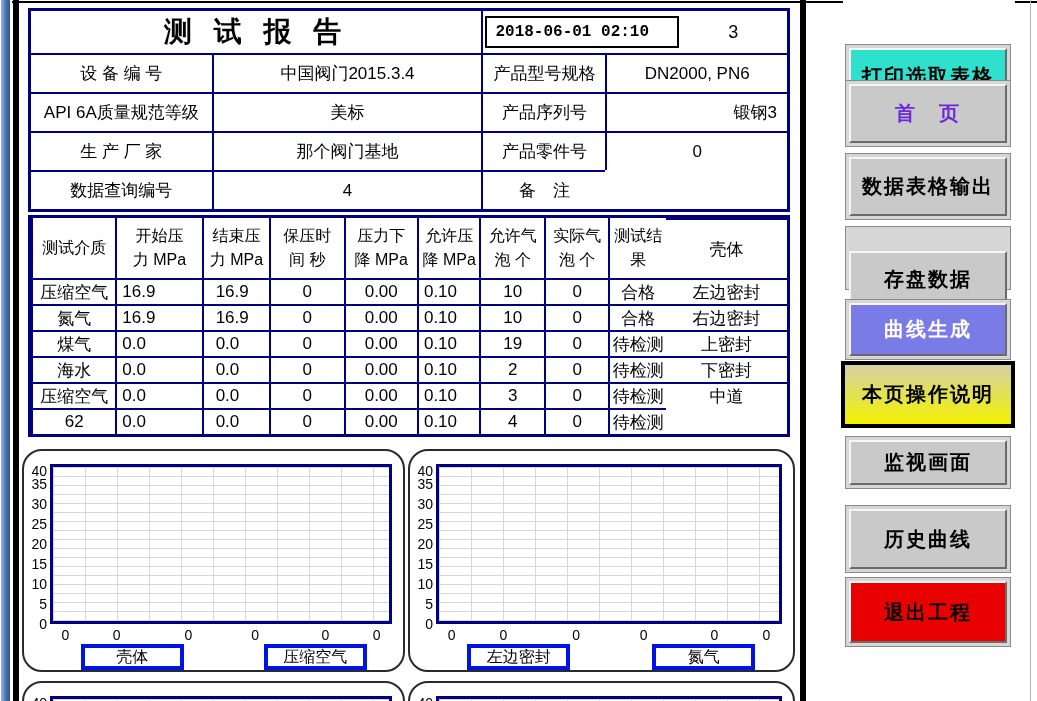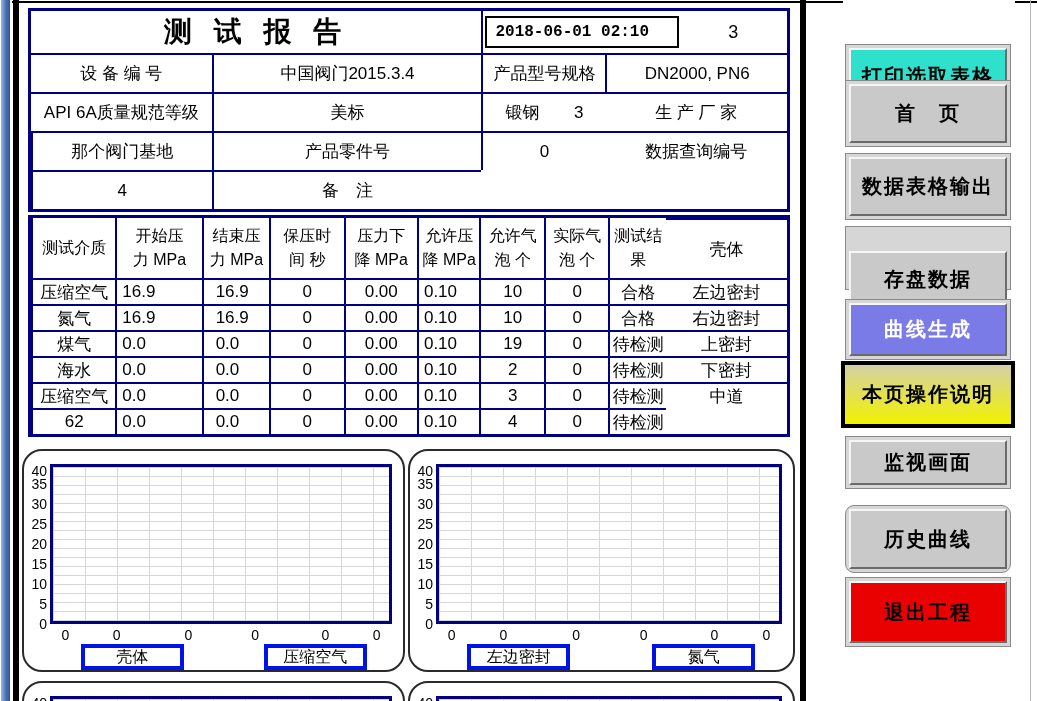--- a/index.html
+++ b/index.html
@@ -25,21 +25,21 @@
     grid-template-rows:42px repeat(4,1fr); background:#fff; }
   .cell { border-left:2px solid #000080; border-top:2px solid #000080;
     display:flex; align-items:center; justify-content:center; font-size:17px; overflow:hidden; }
   .cell.no-l { border-left:none; } .cell.no-t { border-top:none; }
   .title-cell { grid-column:1/3; font-size:28px; font-weight:bold; letter-spacing:7px; }
   .title-right { grid-column:3/5; justify-content:flex-start; }
   .date-box { border:2px solid #000; height:32px; width:194px; margin-left:2px;
     display:flex; align-items:center; padding-left:8px;
     font-family:"Liberation Mono","DejaVu Sans Mono",monospace; font-weight:bold; font-size:16px; background:#fff; }
   .report-no { flex:1; text-align:center; font-size:18px; }
-  .cell.split { justify-content:space-between; padding:0 22px; }
+  .cell.split { justify-content:flex-end; padding:0 10px; }
 
   
   .test-table { position:absolute; left:8px; top:212px; width:762px; height:222px;
     border:3px solid #000080; display:grid;
     grid-template-columns:85fr 87fr 68fr 75fr 74fr 63fr 65fr 65fr 58fr 122fr;
     grid-template-rows:60px repeat(6,1fr); background:#fff; }
   .test-table .th { font-size:16px; white-space:pre-line; text-align:center; line-height:1.5; }
   .test-table .td { font-size:17px; }
   .test-table .al  { justify-content:flex-start; padding-left:5px; }
   .test-table .al2 { justify-content:flex-start; padding-left:12px; }
@@ -89,20 +89,21 @@
     <div class="cell no-t title-right">
       <div class="date-box">2018-06-01 02:10</div>
       <div class="report-no">3</div>
     </div>
   <div class="cell no-l">设 备 编 号</div>
       <div class="cell">中国阀门2015.3.4</div>
       <div class="cell">产品型号规格</div>
       <div class="cell">DN2000, PN6</div>
       <div class="cell no-l">API 6A质量规范等级</div>
       <div class="cell">美标</div>
+      <div class="cell">产品序列号</div>
       <div class="cell split">
         <span>锻钢</span>
         <span>3</span>
       </div>
       <div class="cell no-l">生 产 厂 家</div>
       <div class="cell">那个阀门基地</div>
       <div class="cell">产品零件号</div>
       <div class="cell">0</div>
       <div class="cell no-l">数据查询编号</div>
       <div class="cell">4</div>
@@ -236,36 +237,36 @@
       <div class="plot"></div>
       <div class="ytick" style="top: 12px;">40</div>
     </div>
 </div>
 
 <div class="sidebar" id="sidebar">
     <div class="hbtn" style="top: 8px; height: 64px; margin-top: 36px;">
       <div class="hbtn-face" style="background: rgb(47, 224, 204); color: rgb(0, 0, 0);">打印选取表格</div>
     </div>
     <div class="hbtn" style="top: 80px; height: 67px;">
-      <div class="hbtn-face" style="background: rgb(201, 201, 201); color: #000000;">首　页</div>
+      <div class="hbtn-face" style="background: rgb(201, 201, 201); color: #6d28d9;">首　页</div>
     </div>
     <div class="hbtn" style="top: 153px; height: 67px;">
       <div class="hbtn-face" style="background: rgb(201, 201, 201); color: rgb(0, 0, 0);">数据表格输出</div>
     </div>
     <div class="hbtn" style="top: 226px; height: 64px;">
       <div class="hbtn-face" style="background: rgb(201, 201, 201); color: rgb(0, 0, 0); margin-top: 21px;">存盘数据</div>
     </div>
     <div class="hbtn" style="top: 299px; height: 61px;">
       <div class="hbtn-face" style="background: rgb(123, 123, 232); color: rgb(255, 255, 255);">曲线生成</div>
     </div>
     <div class="hbtn emph" style="top: 361px; height: 67px;">
       <div class="hbtn-face" style="background: linear-gradient(rgb(213, 209, 166), rgb(242, 242, 0)); color: rgb(0, 0, 0);">本页操作说明</div>
     </div>
     <div class="hbtn" style="top: 436px; height: 53px;">
       <div class="hbtn-face" style="background: rgb(201, 201, 201); color: rgb(0, 0, 0);">监视画面</div>
     </div>
-    <div class="hbtn" style="top: 505px; height: 68px; border-radius: 9px;">
+    <div class="hbtn" style="top: 505px; height: 68px;">
       <div class="hbtn-face" style="background: rgb(201, 201, 201); color: rgb(0, 0, 0);">历史曲线</div>
     </div>
     <div class="hbtn" style="top: 577px; height: 70px;">
       <div class="hbtn-face" style="background: rgb(233, 0, 0); color: rgb(0, 0, 0);">退出工程</div>
     </div>
   </div>
 
 </body></html>

